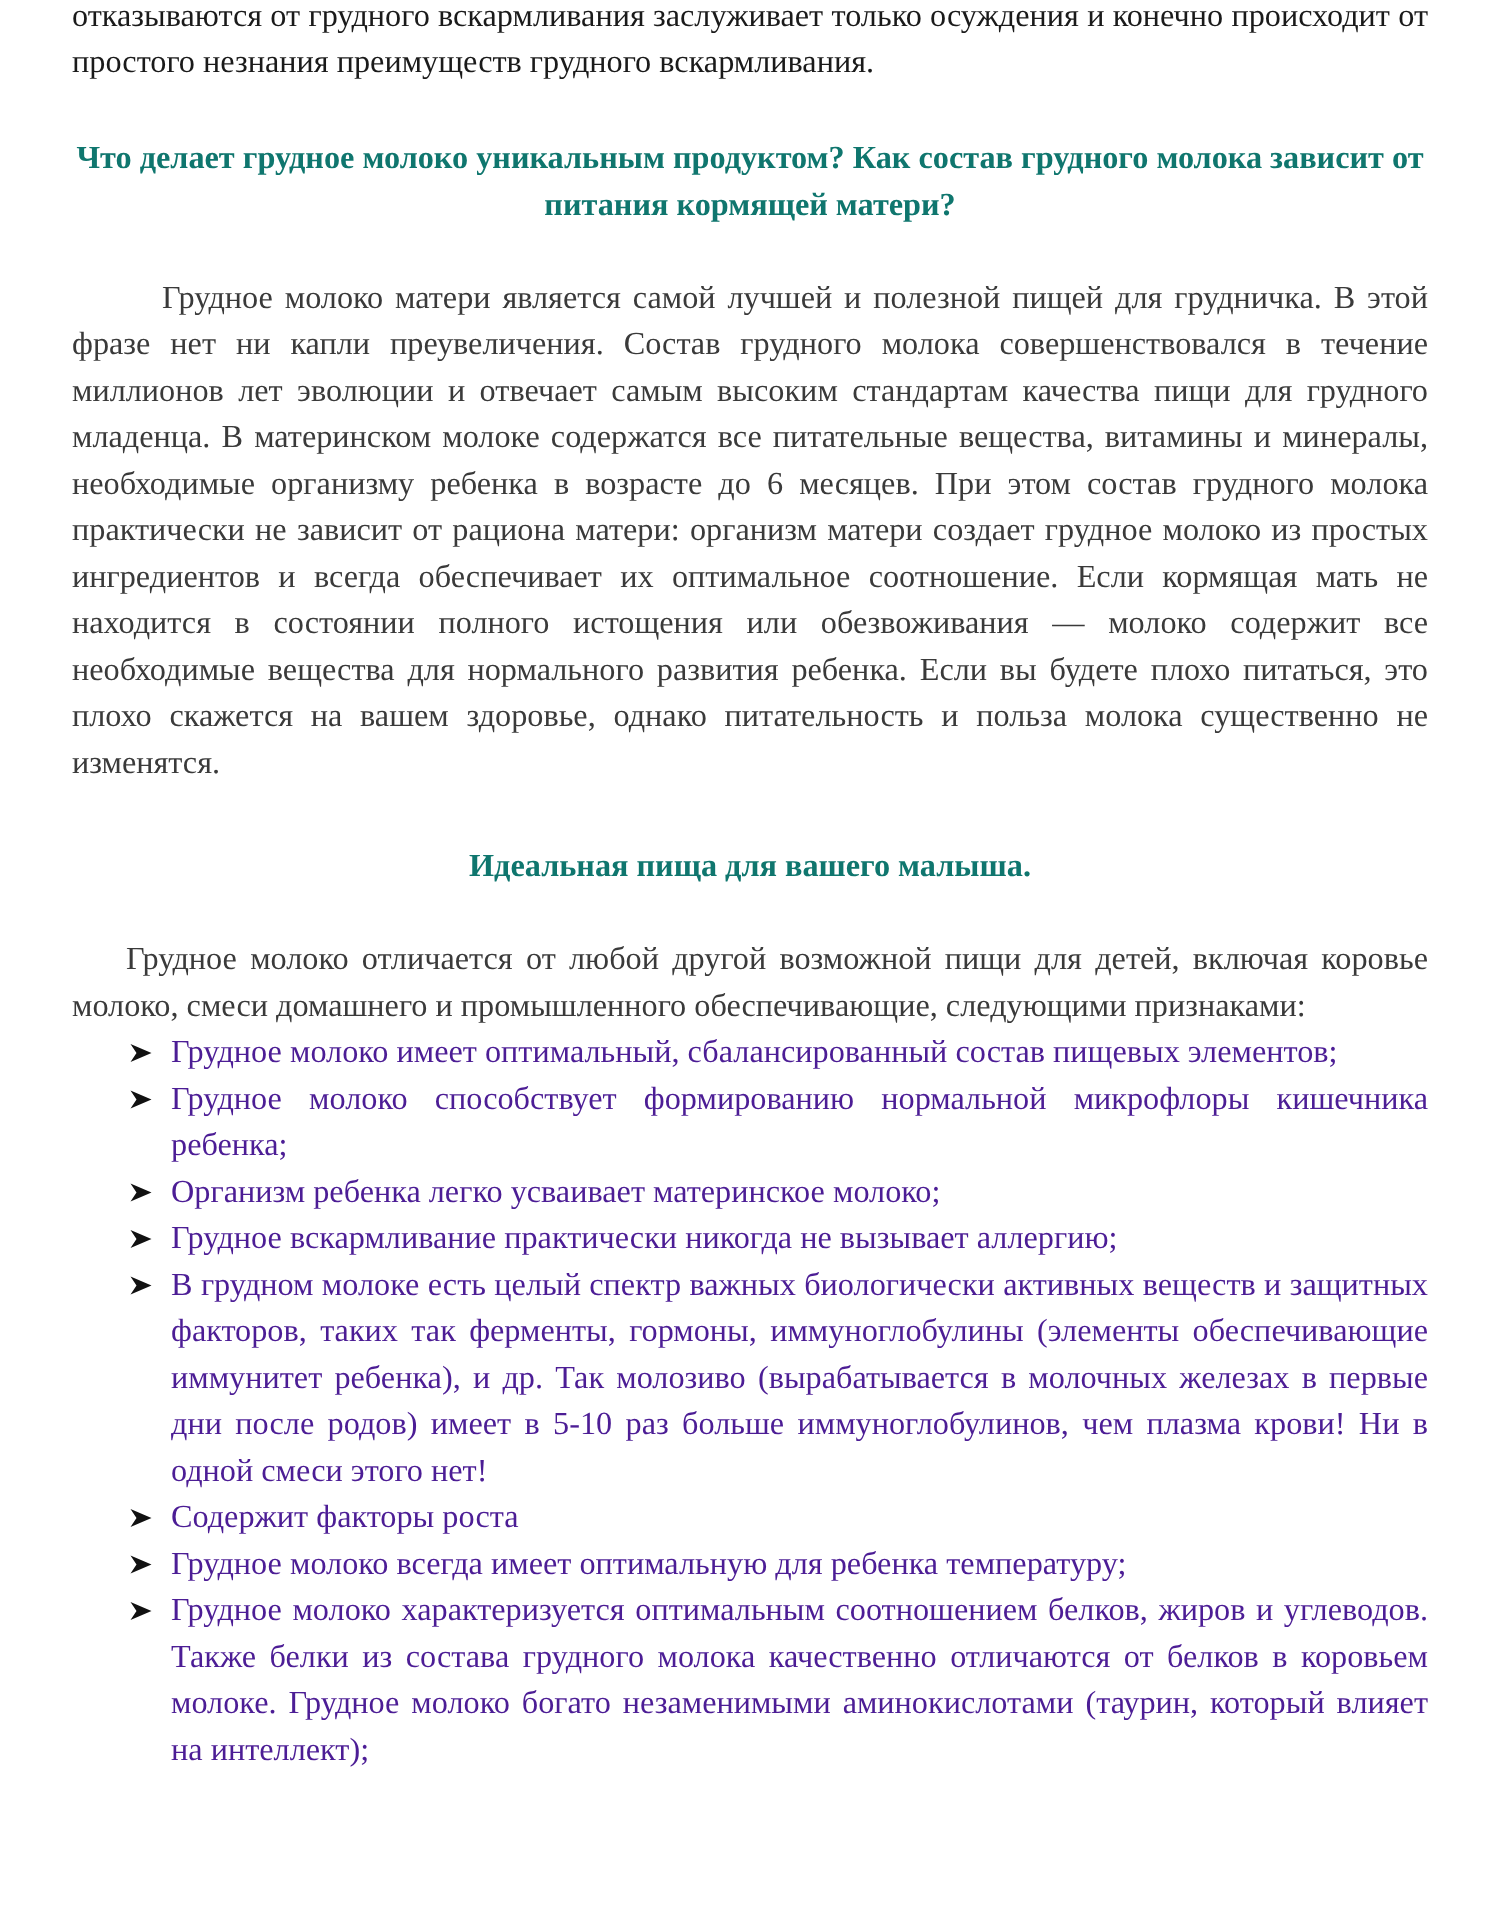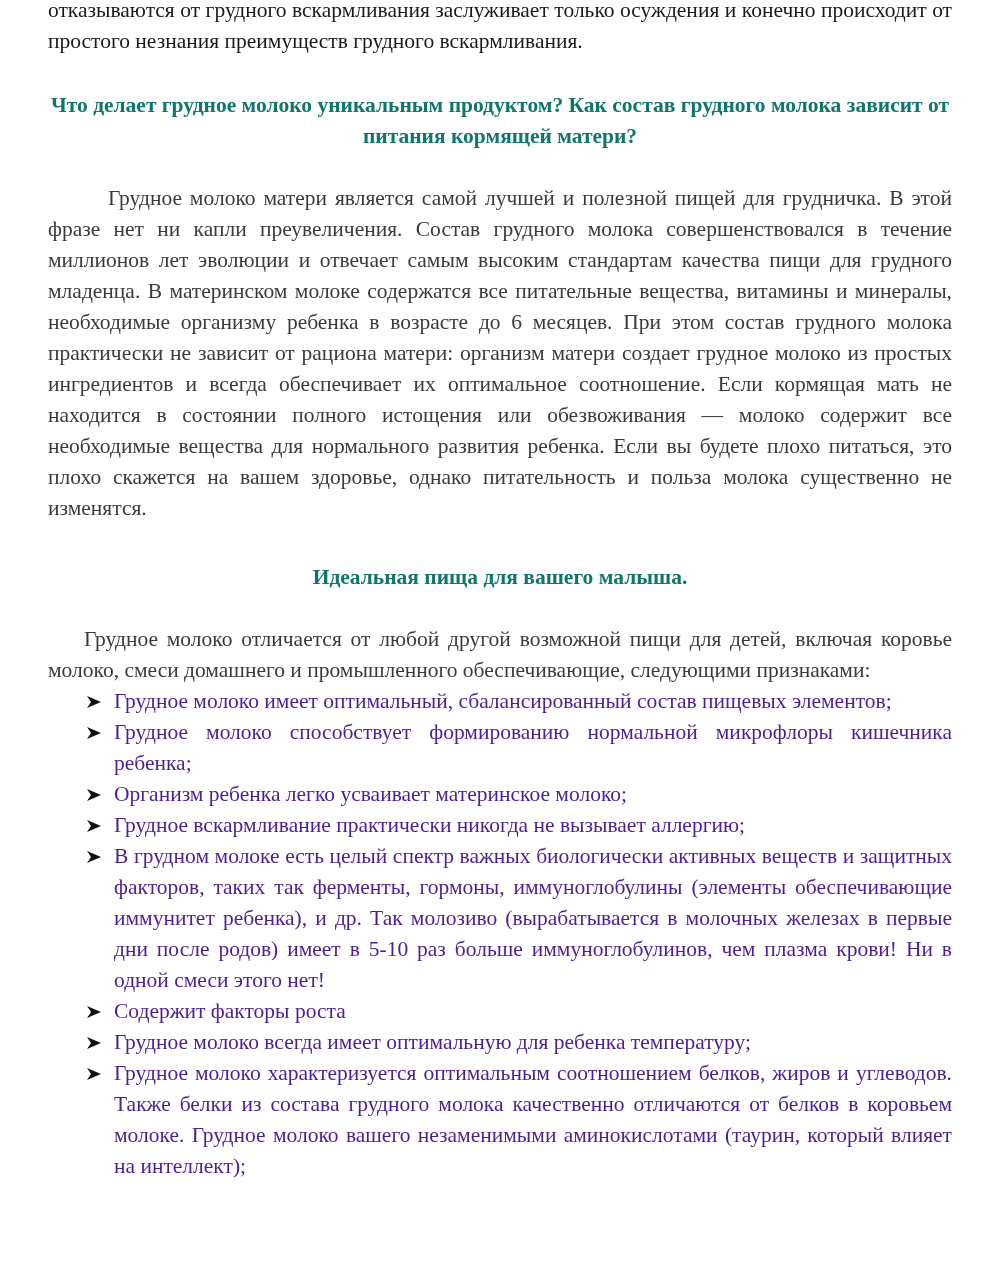--- a/index.html
+++ b/index.html
@@ -145,17 +145,17 @@
           </svg>
         </span>
       <span>Грудное молоко всегда имеет оптимальную для ребенка температуру;</span>
     </li>
     <li>
       <span class="bullet-icon">
           <svg width="16" height="14" viewBox="0 0 16 14">
             <path d="M1 1 L15 7 L1 13 L5 7 Z" fill="#111"></path>
           </svg>
         </span>
-      <span>Грудное молоко характеризуется оптимальным соотношением белков, жиров и углеводов. Также белки из состава грудного молока качественно отличаются от белков в коровьем молоке. Грудное молоко вашего незаменимыми аминокислотами (таурин, который влияет на интеллект);</span>
+      <span>Грудное молоко характеризуется оптимальным соотношением белков, жиров и углеводов. Также белки из состава грудного молока качественно отличаются от белков в коровьем молоке. Грудное молоко богато незаменимыми аминокислотами (таурин, который влияет на интеллект);</span>
     </li>
   </ul>
 
 </div>
 
 </body></html>

